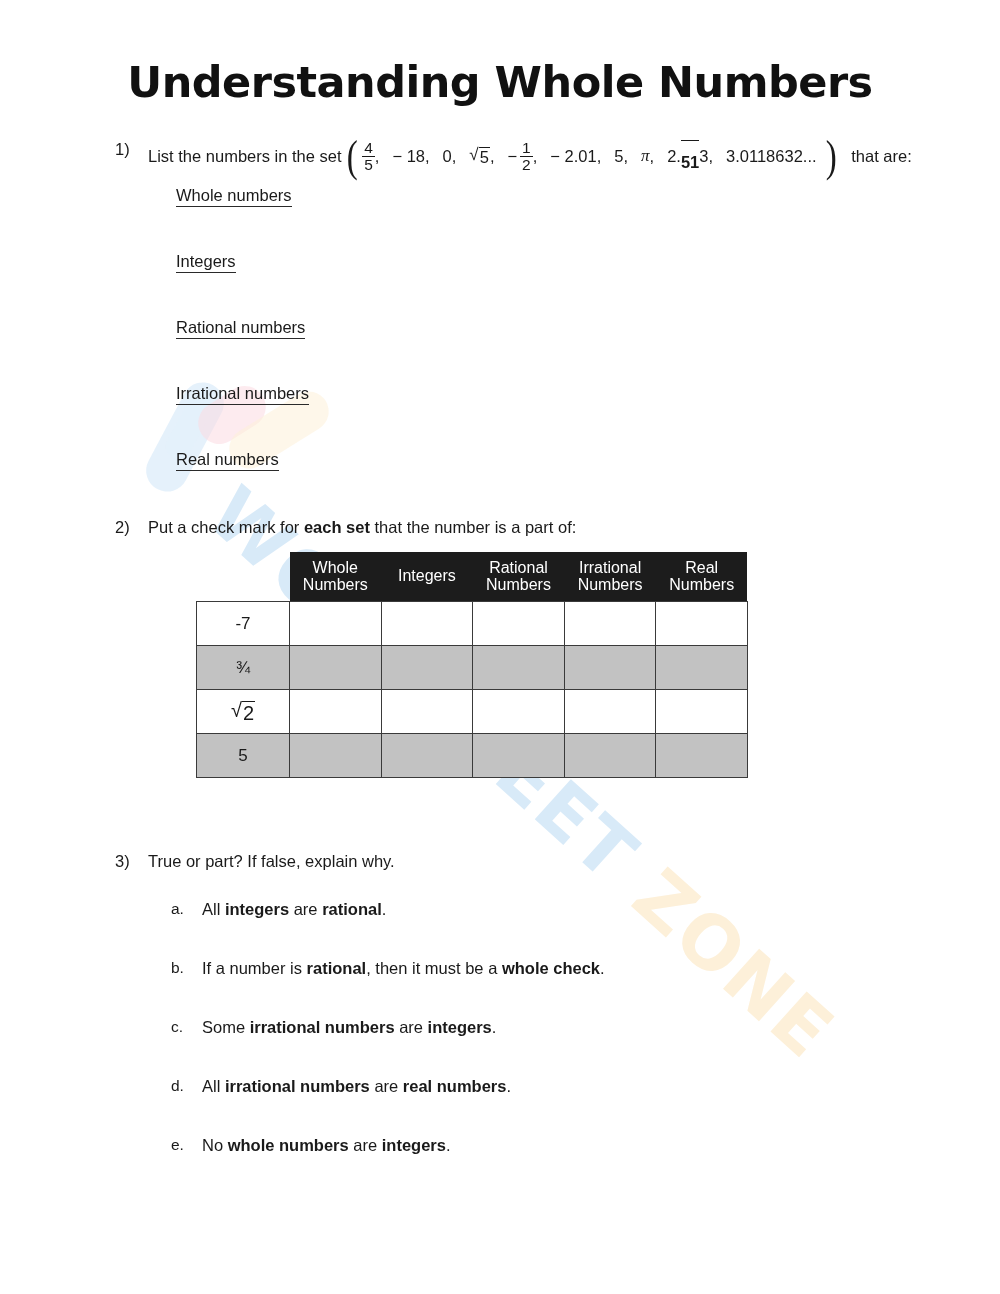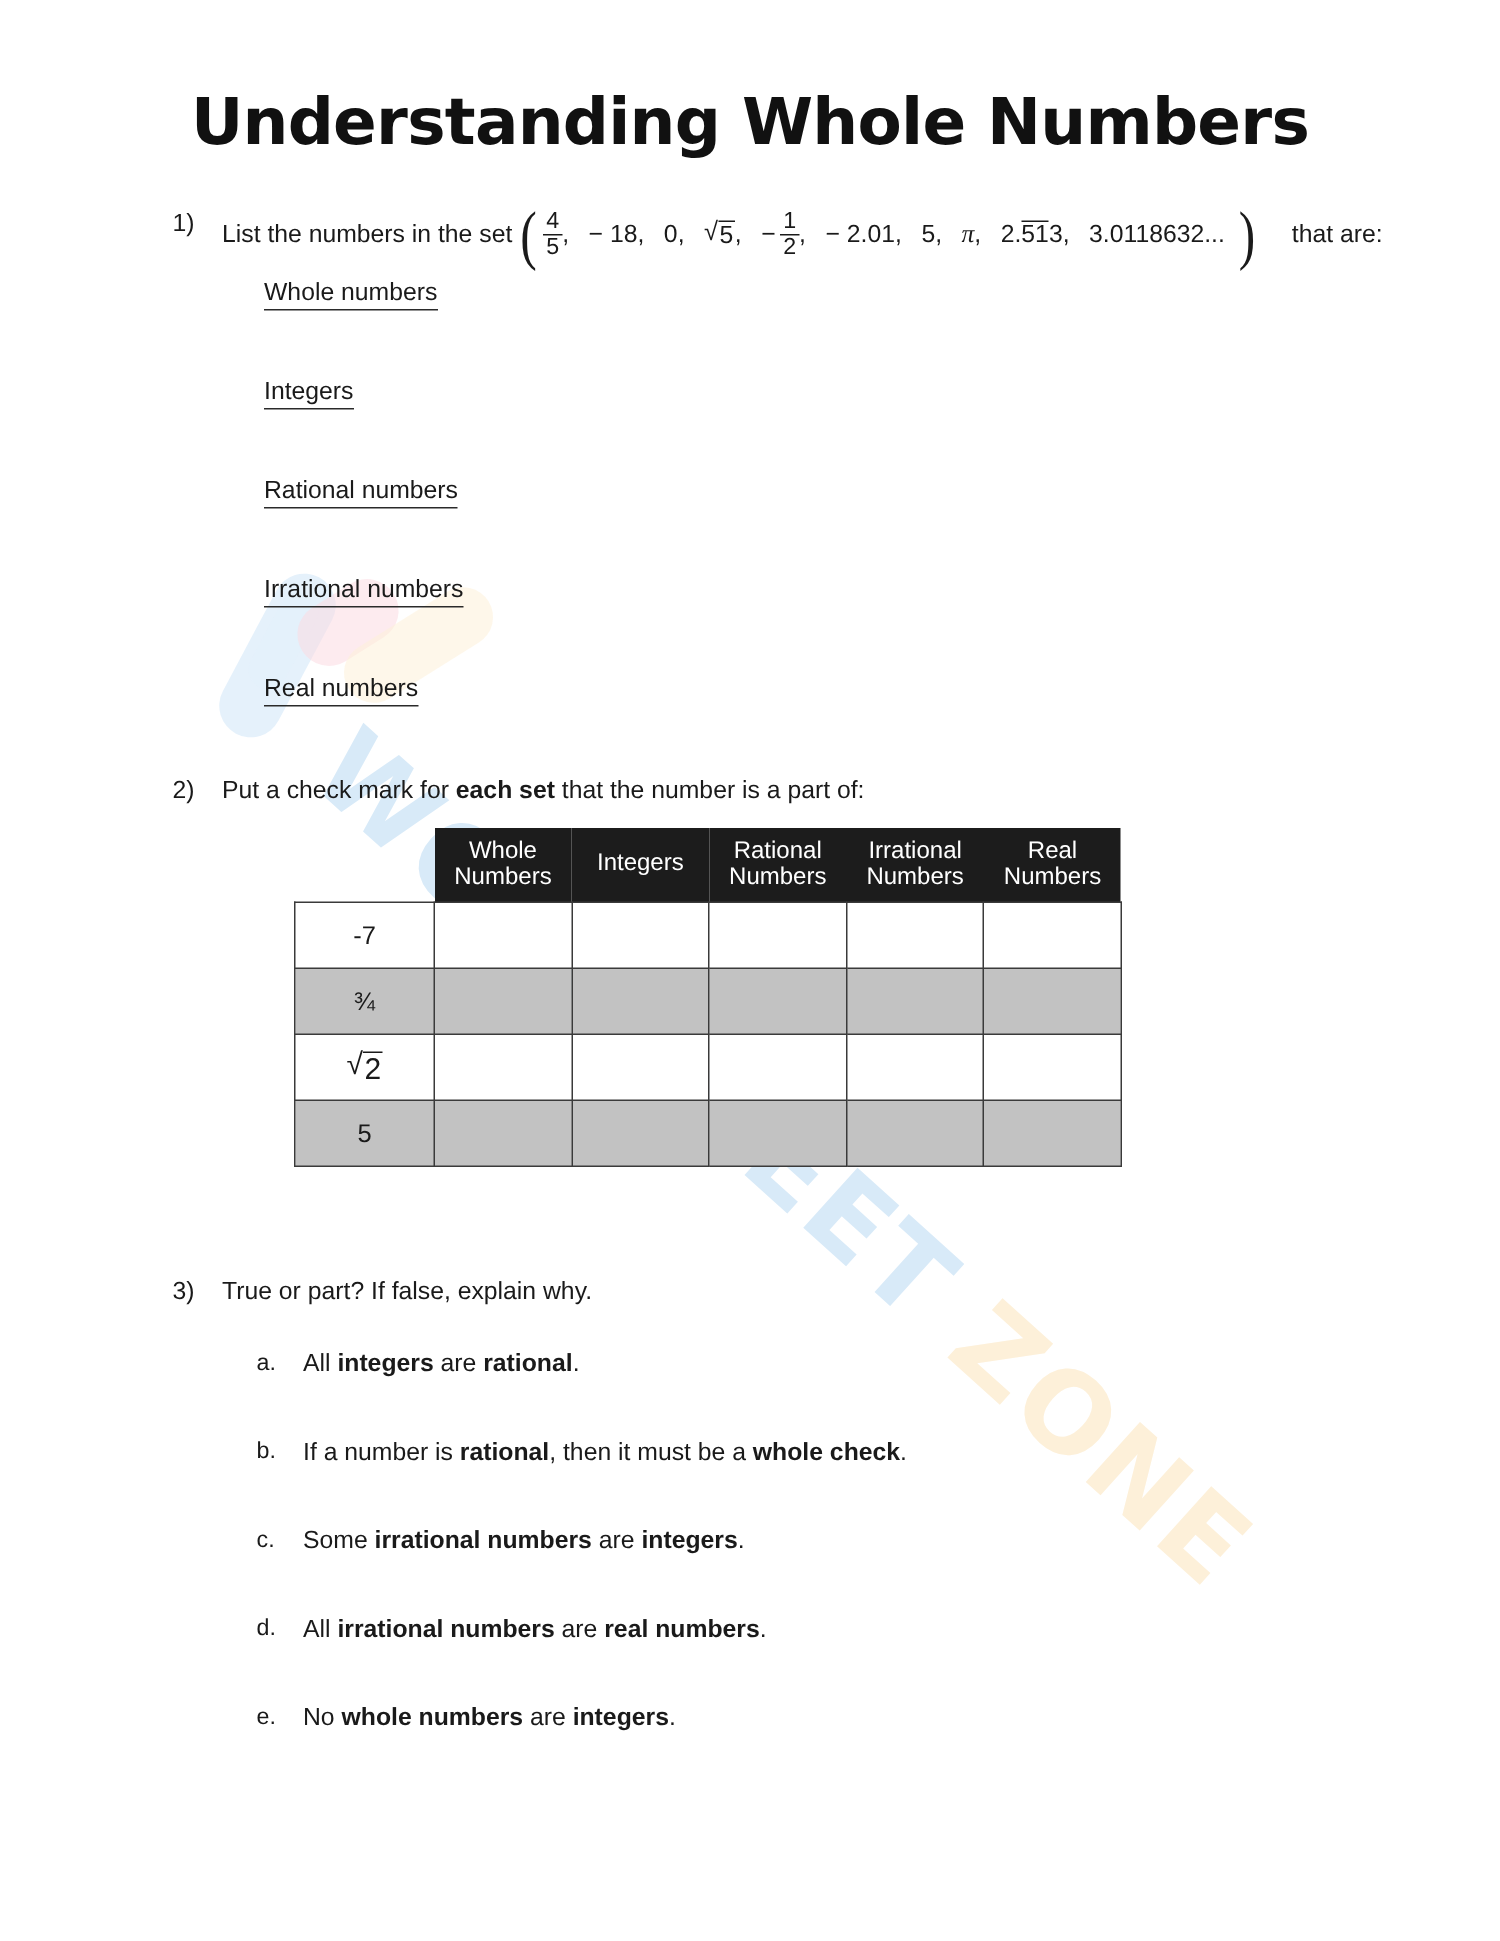--- a/index.html
+++ b/index.html
@@ -148,27 +148,28 @@
     align-items: flex-start;
   }
   .radical .sign { font-size: 17px; }
   .radical .rad-arg {
     border-top: 1.3px solid #1a1a1a;
     padding: 0 1px;
     margin-top: 1.5px;
   }
   .overbar {
     border-top: 1.4px solid #1a1a1a;
-    padding-top: 0px;
+    padding-top: 13px;
     margin-top: -1px;
     display: inline-block;
     line-height: 1.05;
+    font-weight: bold;
   }
   .pi-sym { font-family: "Liberation Serif", serif; font-style: italic; font-size: 17px; }
-  #q1-tail { margin-left: 20px; }
+  #q1-tail { margin-left: 10px; }
 
   
   #q1-answers {
     position: absolute;
     left: 176px;
     top: 186px;
     width: 500px;
   }
   .ans-label {
     font-size: 16.5px;

